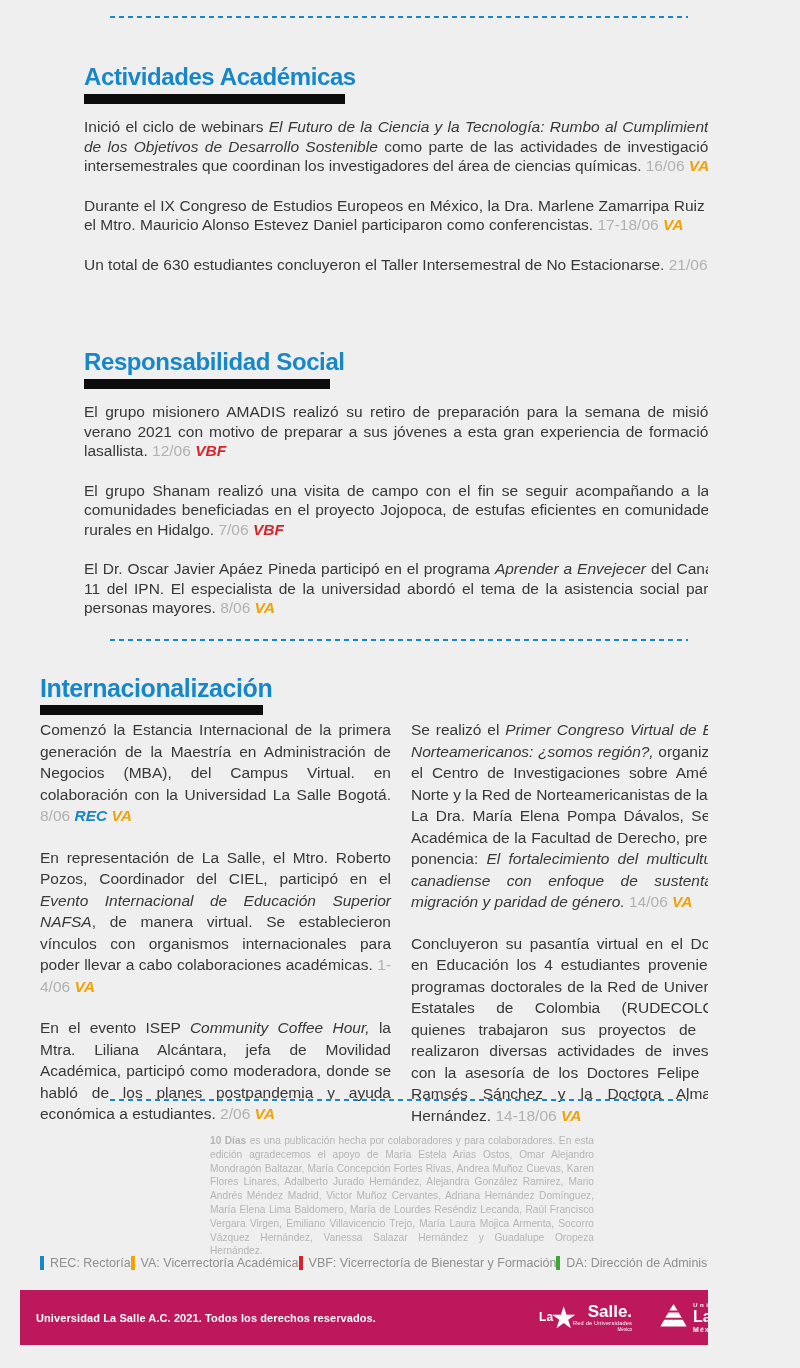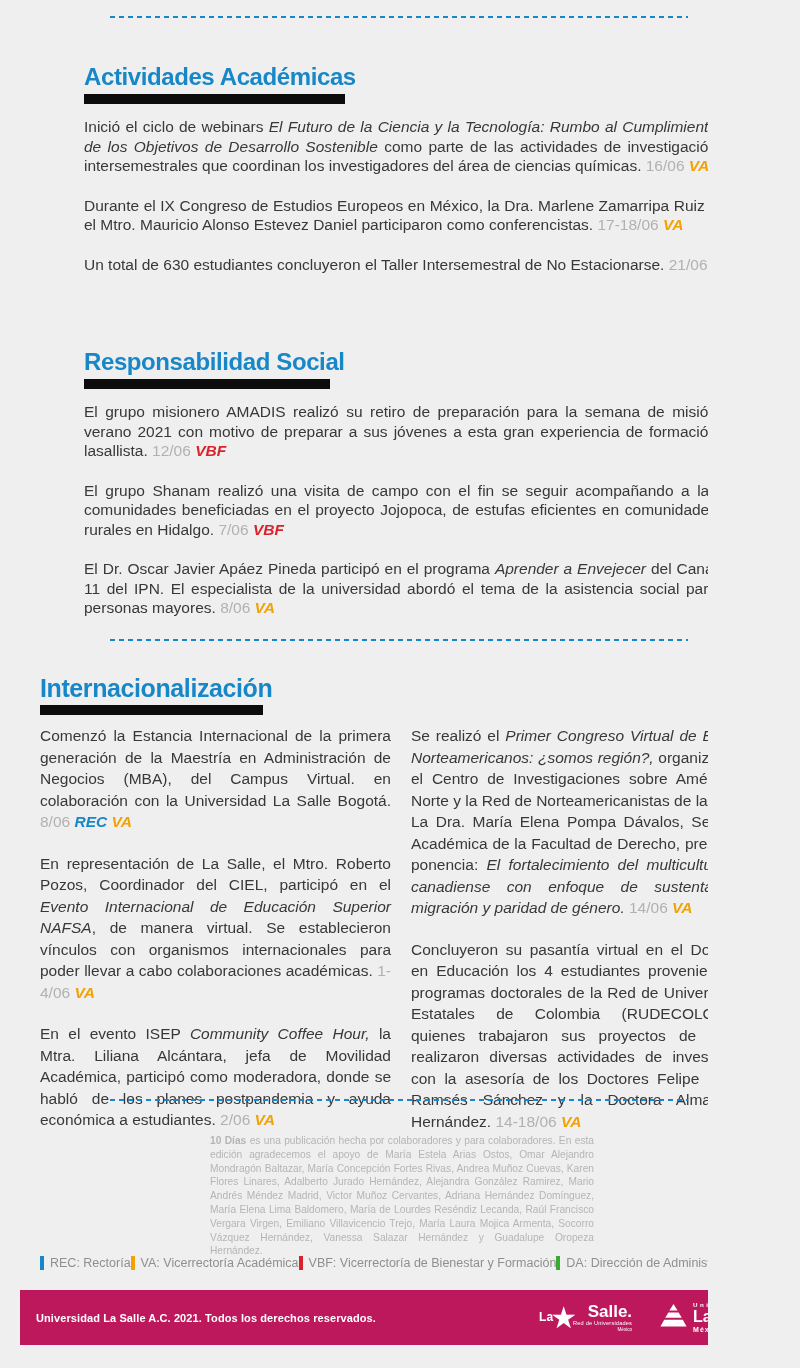--- a/index.html
+++ b/index.html
@@ -40,21 +40,21 @@
   .title-bar{height:10px;background:#0c0c0c;margin-top:2px;}
   #sec-academicas .title-bar{width:261px;}
   #sec-social .title-bar{width:246px;}
   #sec-internacional .title-bar{width:223px;}
 
   .sec-body{margin-top:13px;}
   .sec-body p{
     margin:0 0 20px 0;font-size:15.5px;line-height:19.5px;
     color:var(--ink);text-align:justify;
   }
-  .cols{display:flex;gap:20px;margin-top:10px;}
+  .cols{display:flex;gap:20px;margin-top:4px;}
   .col{flex:1;min-width:0;}
   .col p{
     margin:0 0 20px 0;font-size:15.5px;line-height:21.5px;
     color:var(--ink);text-align:justify;
   }
 
   
   .r-n{}
   .r-i{font-style:italic;}
   .r-d{color:var(--date);}

